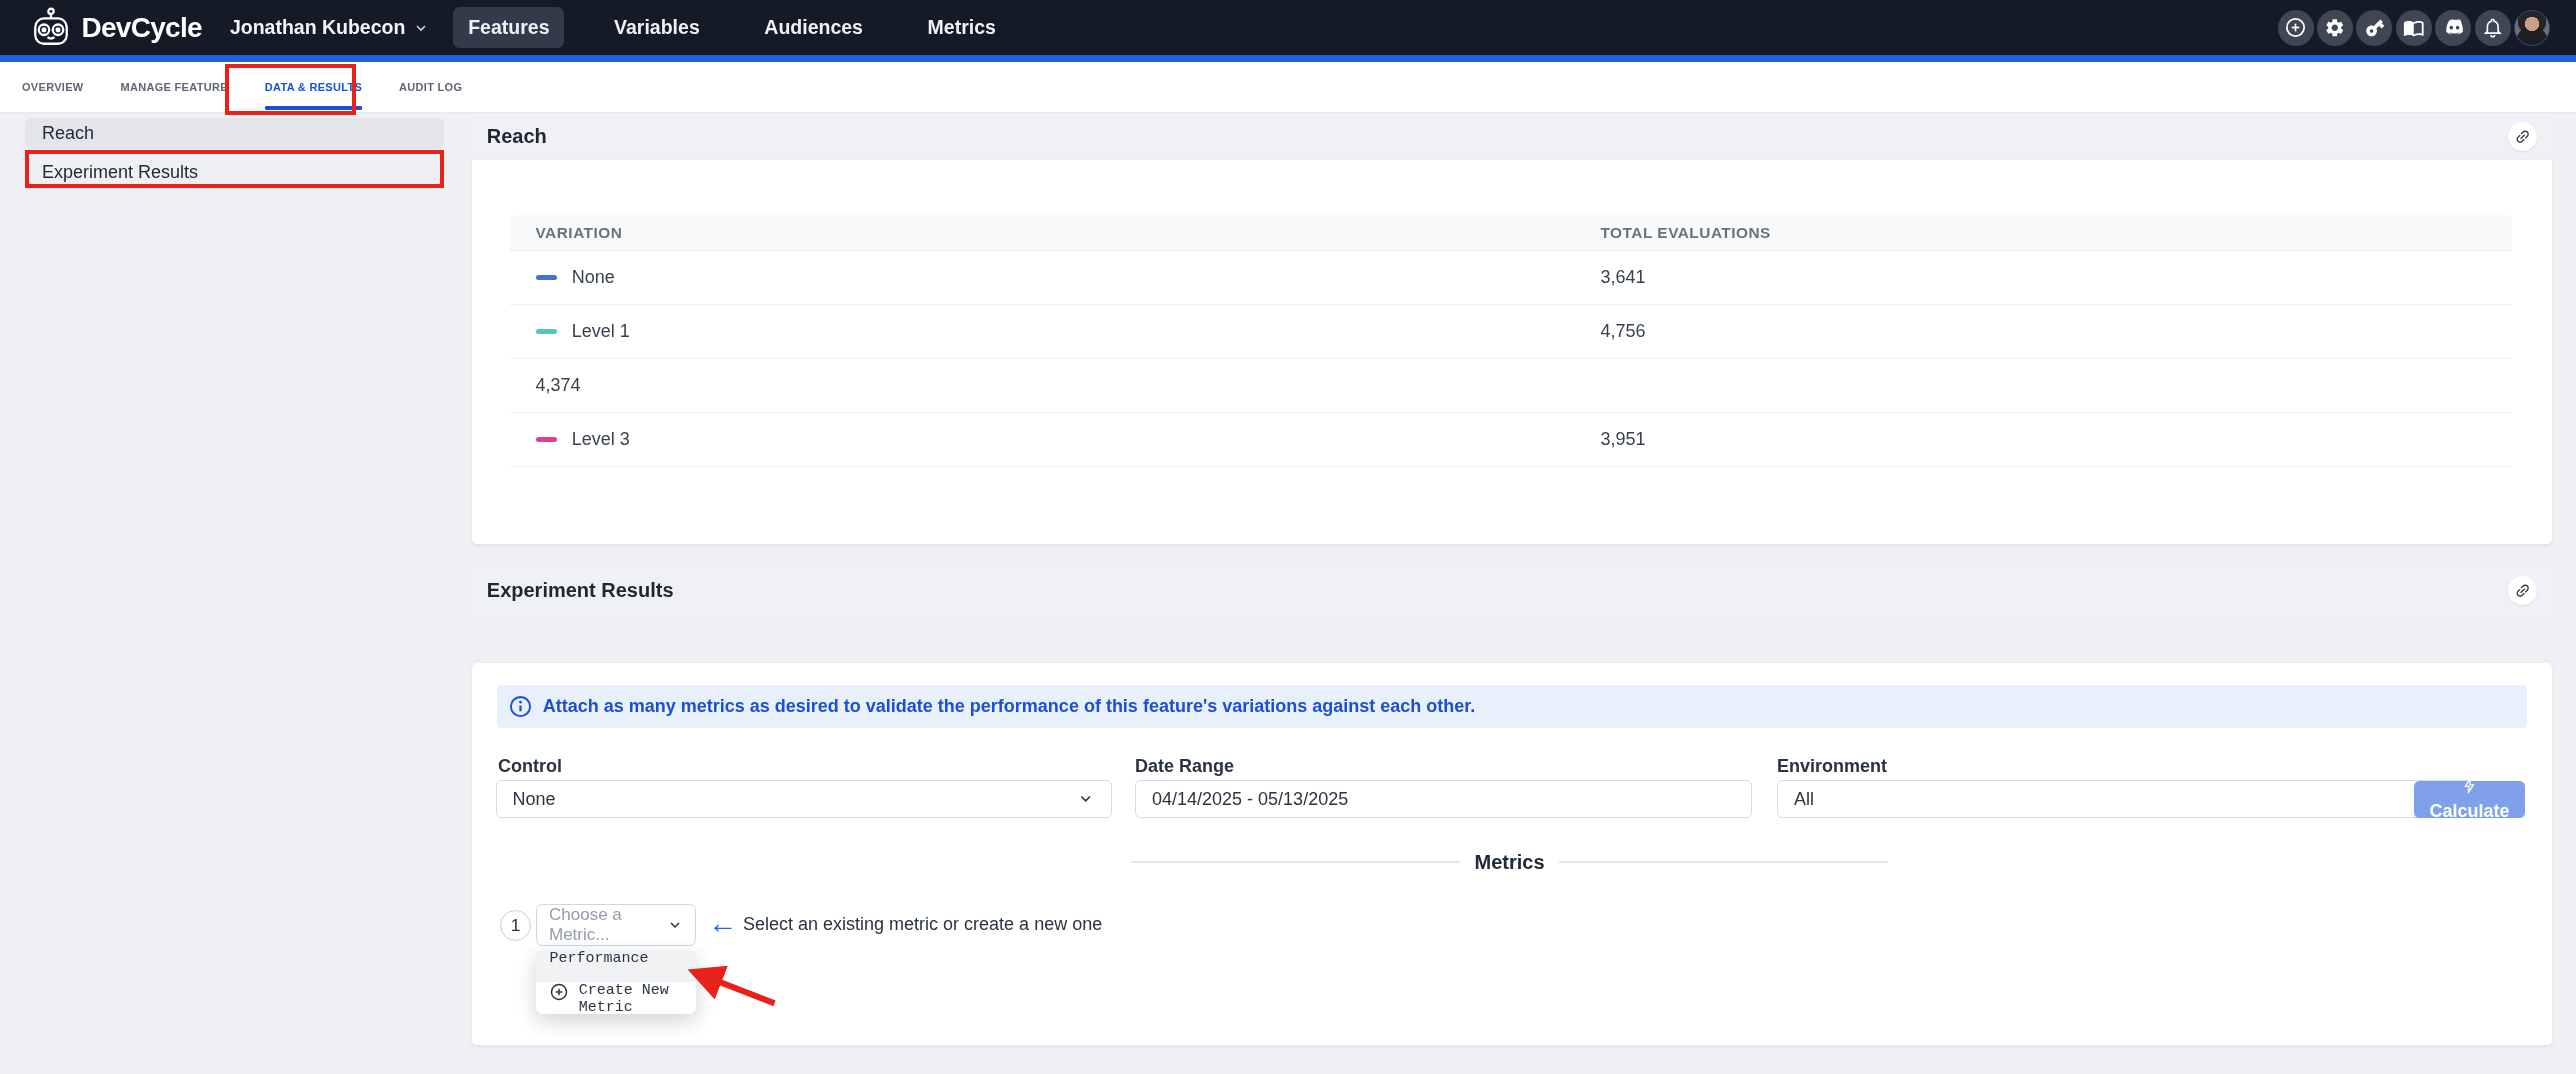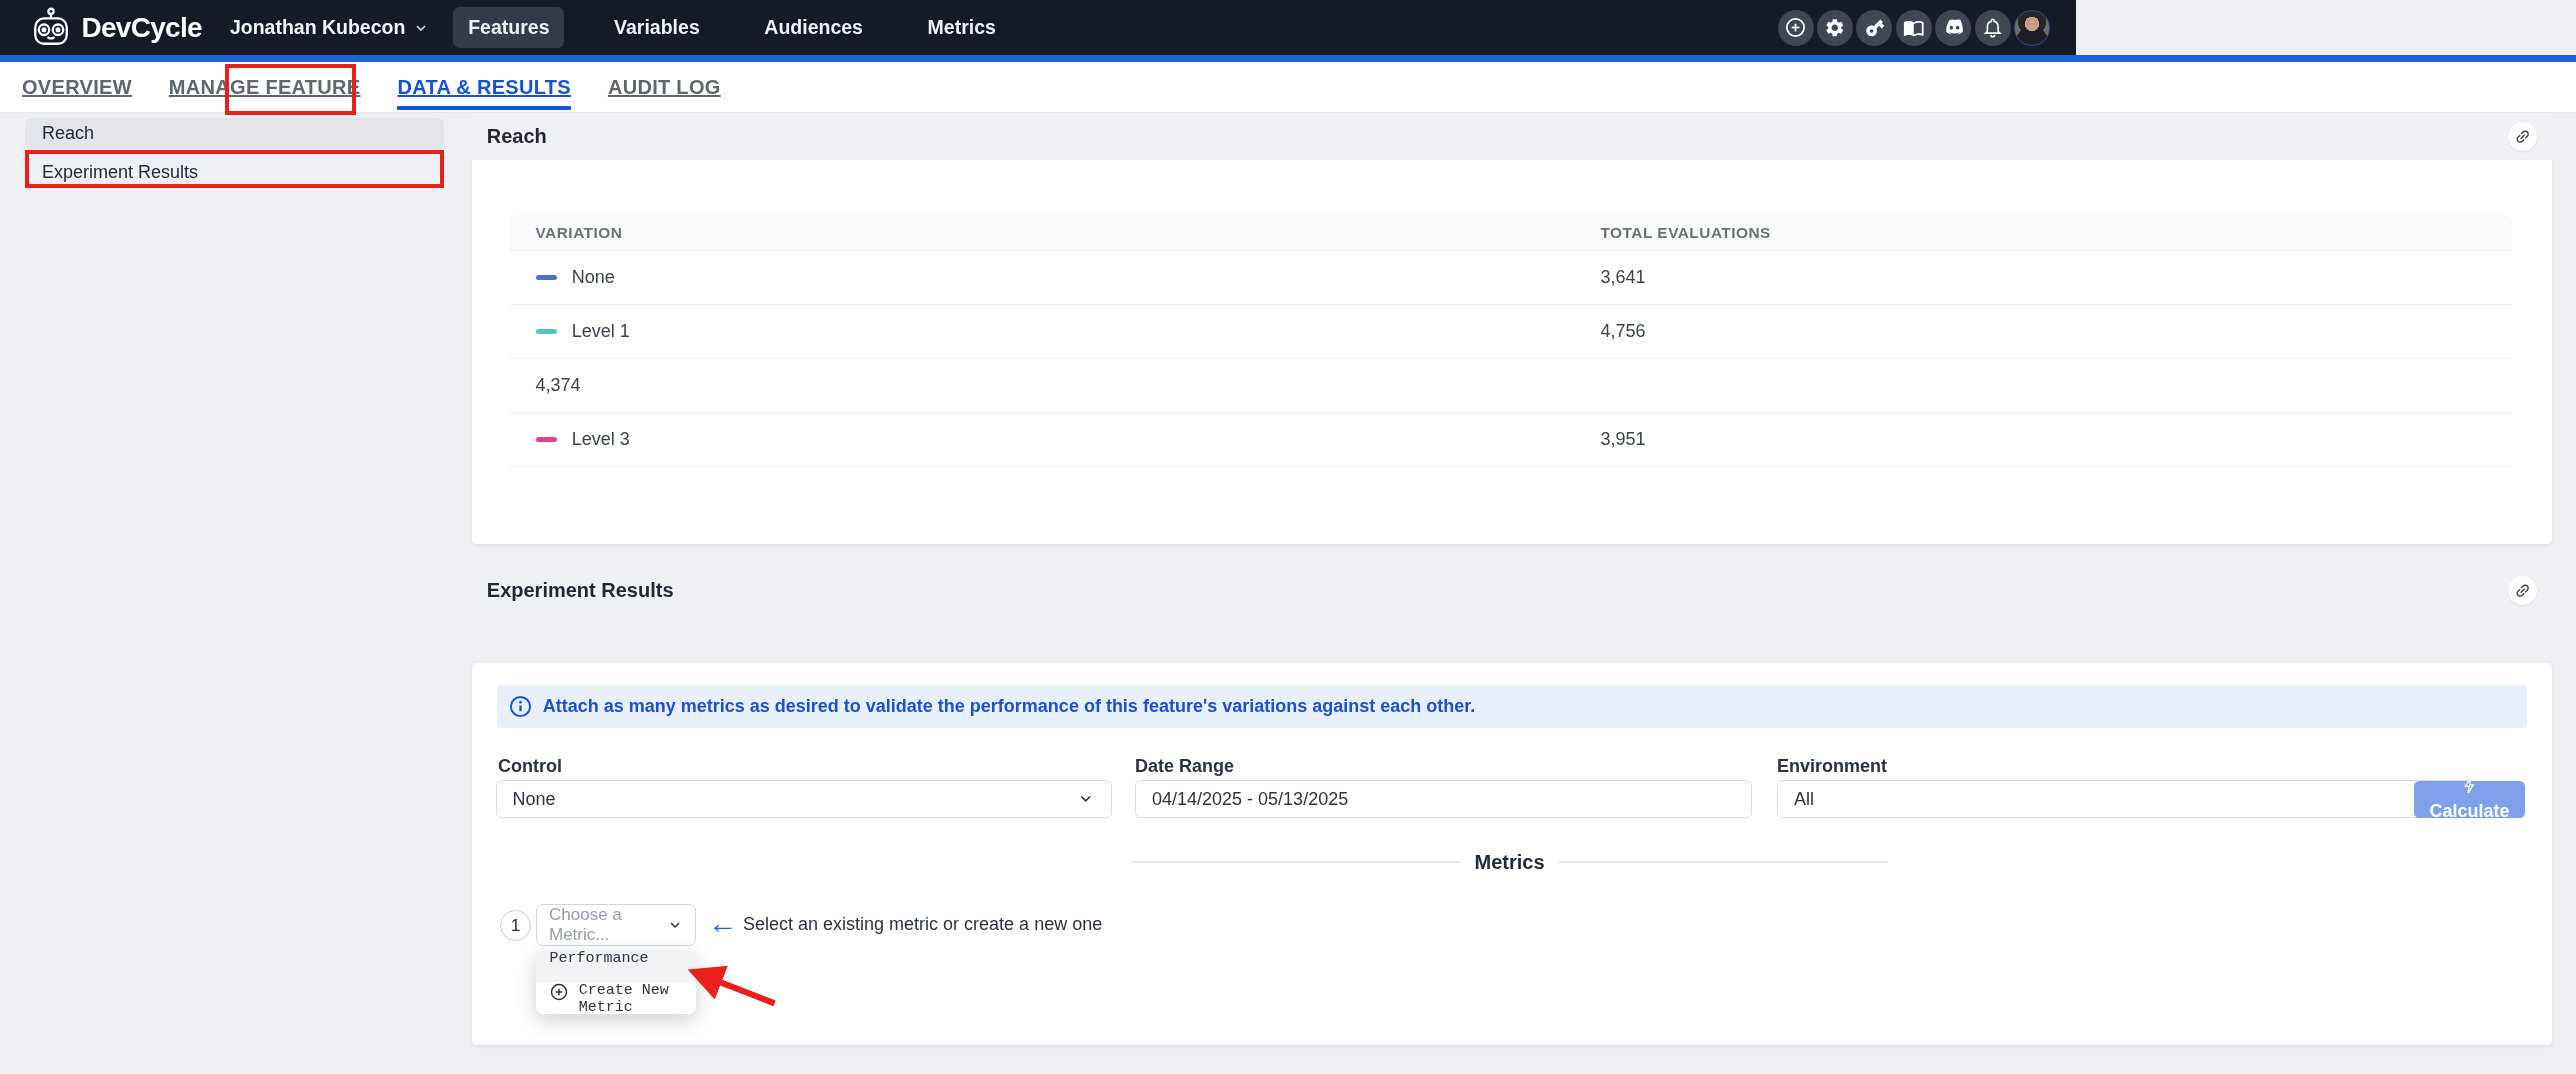--- a/index.html
+++ b/index.html
@@ -5,21 +5,21 @@
   * { box-sizing: border-box; margin: 0; padding: 0; }
   html, body { width: 2576px; height: 1075px; }
   body {
     position: relative; overflow: hidden;
     background: #eef0f3;
     font-family: "Liberation Sans", sans-serif;
     color: #343d4c;
   }
   
   .hdr {
-    position: absolute; left: 0; top: 0; width: 2076px; height: 55px;
+    position: absolute; left: 0; top: 0; width: 2576px; height: 55px;
     background: #141b27; display: flex; align-items: center;
   }
   .brand { display: flex; align-items: center; margin-left: 30px; gap: 9.4px; }
   .brand-name { color: #ffffff; font-size: 28px; font-weight: bold; letter-spacing: -0.7px; }
   .project { display: flex; align-items: center; gap: 8px; margin-left: 28px; color: #f2f4f7; font-size: 19.5px; font-weight: 600; cursor: pointer; }
   .hdr-nav { display: flex; align-items: center; margin-left: 24px; gap: 35px; }
   .nav-item { color: #eef1f5; font-size: 19.5px; font-weight: 600; padding: 9.4px 14.8px; border-radius: 6.7px; cursor: pointer; }
   .nav-item.active { background: #333b4a; }
   .hdr-right { margin-left: auto; margin-right: 26px; display: flex; align-items: center; gap: 3.4px; }
   .icon-btn {
@@ -35,21 +35,21 @@
       radial-gradient(circle at 50% 30%, #2a2428 0 48%, #6a6f72 49%);
   }
   
   .progress-bar { position: absolute; left: 0; top: 55px; width: 2576px; height: 6.7px; background: #2160dd; }
   
   .tabbar {
     position: absolute; left: 0; top: 62px; width: 2576px; height: 51px;
     background: #ffffff; border-bottom: 1.3px solid #e7e9ed;
     display: flex; align-items: stretch; padding-left: 22px; gap: 37px;
   }
-  .tab { display: flex; align-items: center; position: relative; font-size: 20px; font-weight: 600; letter-spacing: 0.3px; color: #5d6672; cursor: pointer; text-decoration: underline; }
+  .tab { display: flex; align-items: center; position: relative; font-size: 11px; font-weight: 600; letter-spacing: 0.3px; color: #5d6672; cursor: pointer; }
   .tab.active { color: #1652d6; font-weight: 700; }
   .tab.active::after { content: ""; position: absolute; left: 0; right: 0; bottom: 2px; height: 4px; background: #1652d6; border-radius: 1.3px; }
   
   .anno { position: absolute; border: 4px solid #e9211b; pointer-events: none; z-index: 60; }
   .anno-tab { left: 225px; top: 64px; width: 131px; height: 51px; }
   .anno-sidebar { left: 25px; top: 150px; width: 419px; height: 38px; }
   .anno-arrow { position: absolute; left: 654px; top: 951px; z-index: 70; pointer-events: none; }
   
   .side { position: absolute; left: 25px; top: 118px; width: 419px; }
   .side-item { height: 31px; display: flex; align-items: center; padding-left: 17px; font-size: 18px; color: #222b38; border-radius: 6.7px; cursor: pointer; margin-bottom: 6.7px; }

